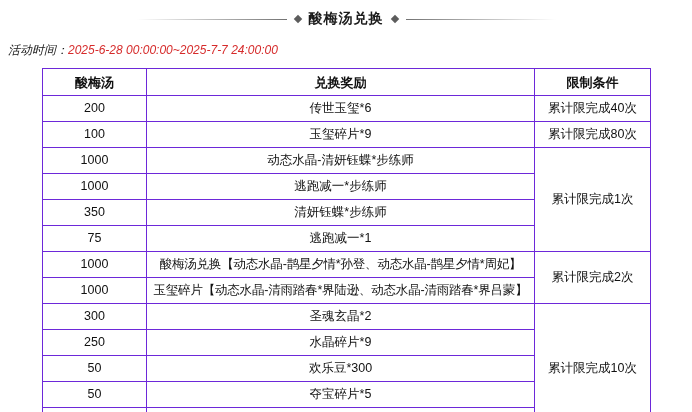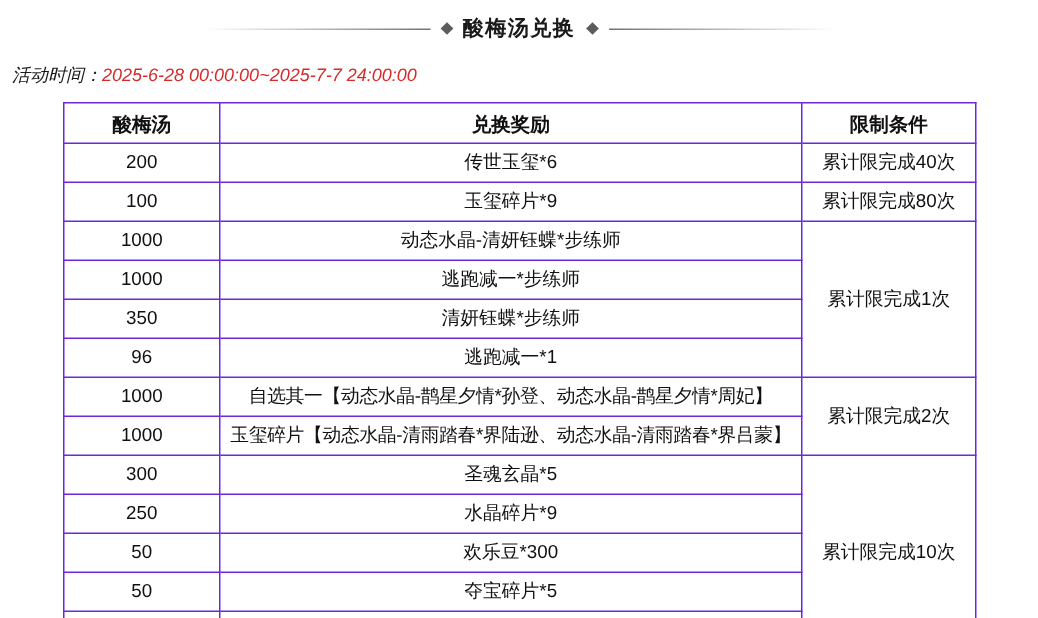--- a/index.html
+++ b/index.html
@@ -146,35 +146,35 @@
           </tr>
           <tr>
             <td>1000</td>
             <td>逃跑减一*步练师</td>
           </tr>
           <tr>
             <td>350</td>
             <td>清妍钰蝶*步练师</td>
           </tr>
           <tr>
-            <td>96</td>
+            <td>75</td>
             <td>逃跑减一*1</td>
           </tr>
           <tr>
             <td>1000</td>
-            <td class="small">自选其一【动态水晶-鹊星夕情*孙登、动态水晶-鹊星夕情*周妃】</td>
+            <td class="small">酸梅汤兑换【动态水晶-鹊星夕情*孙登、动态水晶-鹊星夕情*周妃】</td>
             <td rowspan="2">累计限完成2次</td>
           </tr>
           <tr>
             <td>1000</td>
             <td class="small">玉玺碎片【动态水晶-清雨踏春*界陆逊、动态水晶-清雨踏春*界吕蒙】</td>
           </tr>
           <tr>
             <td>300</td>
-            <td>圣魂玄晶*5</td>
+            <td>圣魂玄晶*2</td>
             <td rowspan="5">累计限完成10次</td>
           </tr>
           <tr>
             <td>250</td>
             <td>水晶碎片*9</td>
           </tr>
           <tr>
             <td>50</td>
             <td>欢乐豆*300</td>
           </tr>

